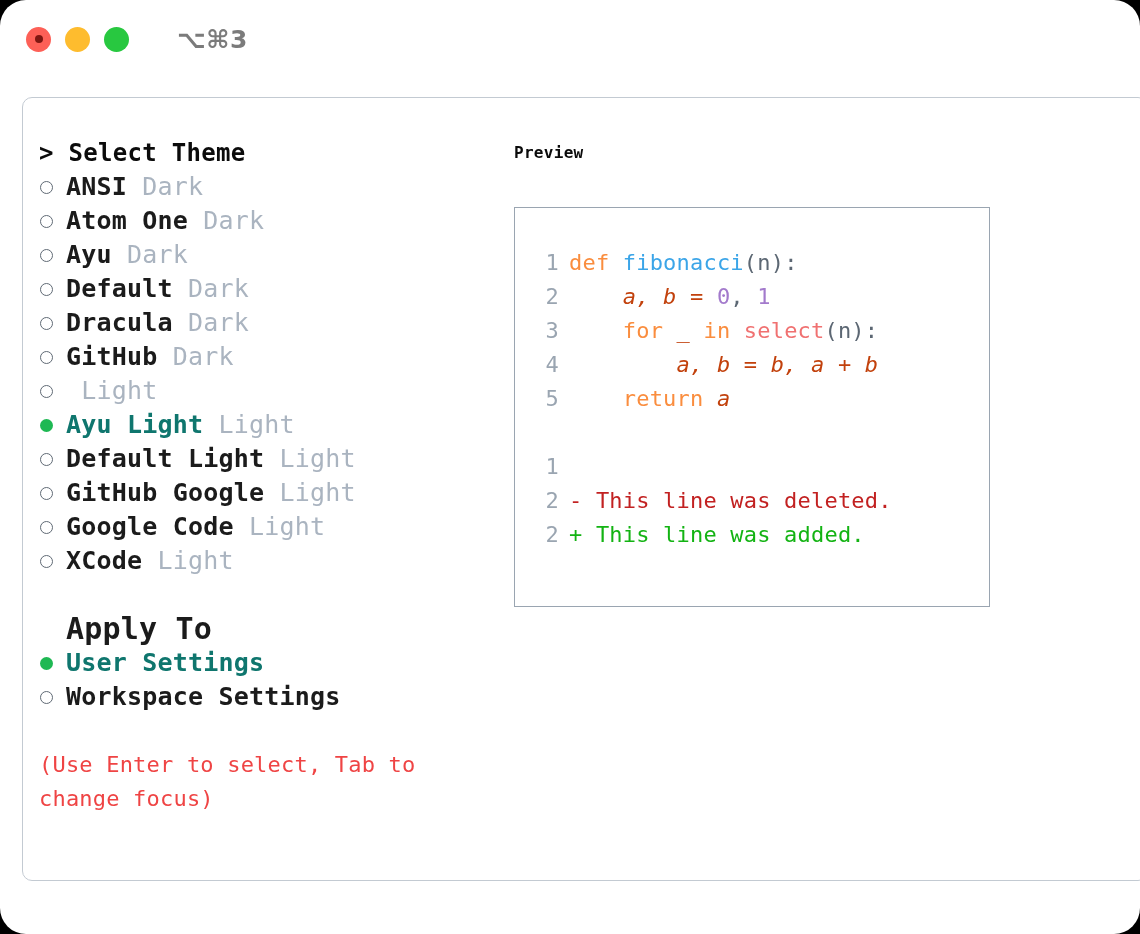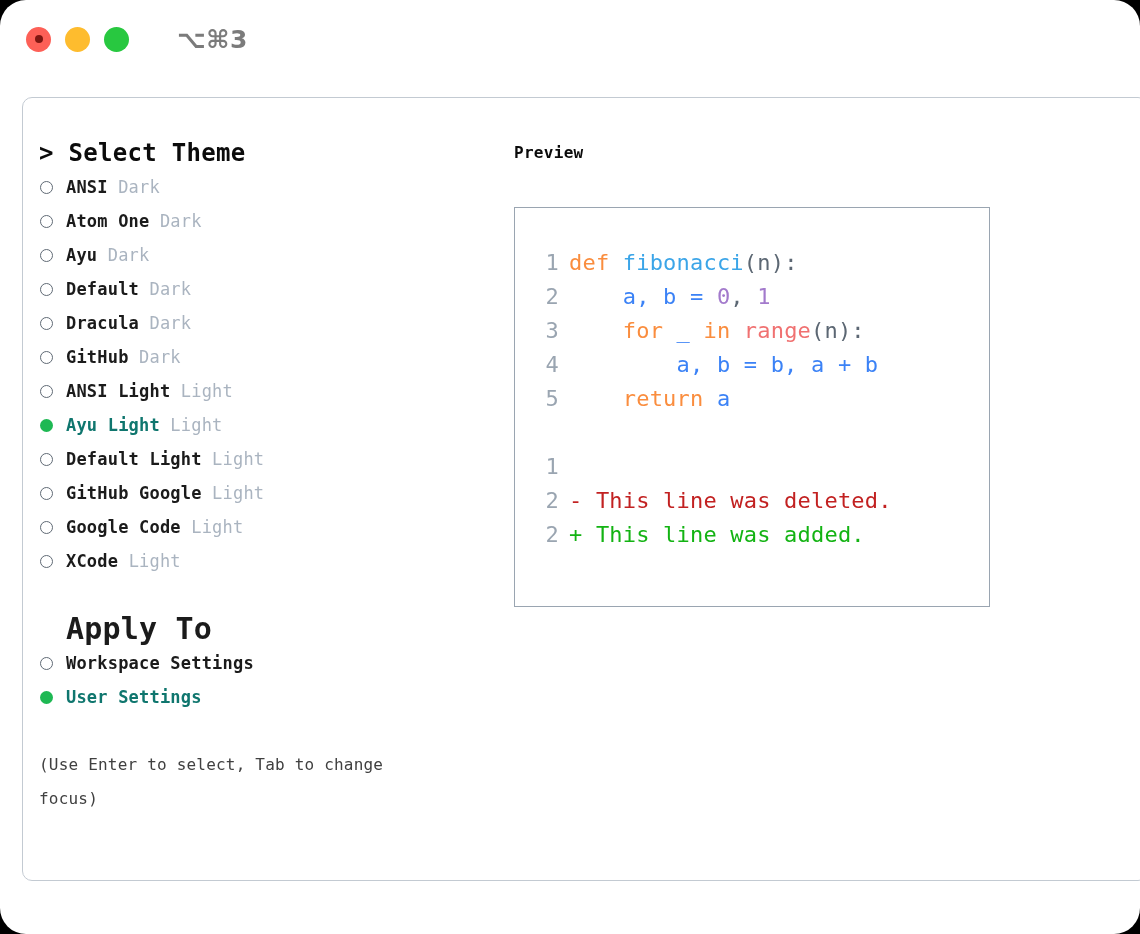--- a/index.html
+++ b/index.html
@@ -84,21 +84,21 @@
     color: #0b0b0b;
     white-space: pre;
     line-height: 34px;
     letter-spacing: 0.3px;
   }
 
   .row {
     display: flex;
     align-items: flex-end;
     line-height: 34px;
-    font-size: 17px;
+    font-size: 25px;
     white-space: pre;
     letter-spacing: 0.2px;
   }
 
   .bullet {
     width: 27px;
     flex: none;
     display: flex;
     align-items: center;
     height: 34px;
@@ -123,22 +123,22 @@
     color: #1b1b1b;
     font-weight: bold;
     line-height: 34px;
     padding-left: 27px;
     white-space: pre;
     letter-spacing: 0.2px;
   }
 
   .hint {
     margin-top: 34px;
-    font-size: 16px;
-    color: #404040;
+    font-size: 22px;
+    color: #ef4444;
     line-height: 34px;
     width: 400px;
     letter-spacing: 0.2px;
   }
 
   
   .preview-title {
     font-size: 16px;
     font-weight: bold;
     color: #0b0b0b;
@@ -172,21 +172,21 @@
     margin-right: 10px;
   }
   .code-text { flex: 1; }
 
   .blank-line { height: 34px; }
 
   .tok-kw   { color: #fa8d3e; }
   .tok-fn   { color: #3ba5e8; }
   .tok-bi   { color: #f07171; }
   .tok-num  { color: #a37acc; }
-  .tok-var  { color: #3b82f6; }
+  .tok-var  { color: #c2410c; font-style: italic; }
   .tok-punc { color: #5c6773; }
 
   .diff-ctx { color: #8a9199; }
   .diff-del { color: #c22121; }
   .diff-add { color: #13b313; }
 </style>
 </head>
 <body>
 
 <div class="window">
@@ -208,46 +208,46 @@
 
         <div class="col-left">
           <div class="heading">&gt; Select Theme</div>
           <div id="theme-rows">
               <div class="row"><span class="bullet off"><i></i></span><span class="label">ANSI</span><span class="variant"> </span><span class="variant">Dark</span></div>
               <div class="row"><span class="bullet off"><i></i></span><span class="label">Atom One</span><span class="variant"> </span><span class="variant">Dark</span></div>
               <div class="row"><span class="bullet off"><i></i></span><span class="label">Ayu</span><span class="variant"> </span><span class="variant">Dark</span></div>
               <div class="row"><span class="bullet off"><i></i></span><span class="label">Default</span><span class="variant"> </span><span class="variant">Dark</span></div>
               <div class="row"><span class="bullet off"><i></i></span><span class="label">Dracula</span><span class="variant"> </span><span class="variant">Dark</span></div>
               <div class="row"><span class="bullet off"><i></i></span><span class="label">GitHub</span><span class="variant"> </span><span class="variant">Dark</span></div>
-              <div class="row"><span class="bullet off"><i></i></span><span class="label">ANSI Light</span><span class="variant"> </span><span class="variant">Light</span></div>
+              <div class="row"><span class="bullet off"><i></i></span><span class="variant"> </span><span class="variant">Light</span></div>
               <div class="row"><span class="bullet on"><i></i></span><span class="label sel">Ayu Light</span><span class="variant"> </span><span class="variant">Light</span></div>
               <div class="row"><span class="bullet off"><i></i></span><span class="label">Default Light</span><span class="variant"> </span><span class="variant">Light</span></div>
               <div class="row"><span class="bullet off"><i></i></span><span class="label">GitHub Google</span><span class="variant"> </span><span class="variant">Light</span></div>
               <div class="row"><span class="bullet off"><i></i></span><span class="label">Google Code</span><span class="variant"> </span><span class="variant">Light</span></div>
               <div class="row"><span class="bullet off"><i></i></span><span class="label">XCode</span><span class="variant"> </span><span class="variant">Light</span></div>
             </div>
 
           <div class="spacer"></div>
 
           <div class="section-label">Apply To</div>
           <div id="apply-rows">
+              <div class="row"><span class="bullet on"><i></i></span><span class="label sel">User Settings</span></div>
               <div class="row"><span class="bullet off"><i></i></span><span class="label">Workspace Settings</span></div>
-              <div class="row"><span class="bullet on"><i></i></span><span class="label sel">User Settings</span></div>
             </div>
 
           <div class="hint">(Use Enter to select, Tab to change focus)</div>
         </div>
 
         <div class="col-right">
           <div class="preview-title">Preview</div>
           <div class="preview-box">
             <div id="code-rows">
                 <div class="code-line"><span class="lineno">1</span><span class="code-text"><span class="tok-kw">def </span><span class="tok-fn">fibonacci</span><span class="tok-punc">(n):</span></span></div>
                 <div class="code-line"><span class="lineno">2</span><span class="code-text"><span class="tok-var">    a, b = </span><span class="tok-num">0</span><span class="tok-punc">, </span><span class="tok-num">1</span></span></div>
-                <div class="code-line"><span class="lineno">3</span><span class="code-text"><span class="tok-kw">    for </span><span class="tok-var">_ </span><span class="tok-kw">in </span><span class="tok-bi">range</span><span class="tok-punc">(n):</span></span></div>
+                <div class="code-line"><span class="lineno">3</span><span class="code-text"><span class="tok-kw">    for </span><span class="tok-var">_ </span><span class="tok-kw">in </span><span class="tok-bi">select</span><span class="tok-punc">(n):</span></span></div>
                 <div class="code-line"><span class="lineno">4</span><span class="code-text"><span class="tok-var">        a, b = b, a + b</span></span></div>
                 <div class="code-line"><span class="lineno">5</span><span class="code-text"><span class="tok-kw">    return </span><span class="tok-var">a</span></span></div>
               </div>
             <div class="blank-line"></div>
             <div id="diff-rows">
                 <div class="code-line"><span class="lineno">1</span><span class="code-text diff-ctx"><span>  </span></span></div>
                 <div class="code-line"><span class="lineno">2</span><span class="code-text diff-del"><span>- </span><span>This line was deleted.</span></span></div>
                 <div class="code-line"><span class="lineno">2</span><span class="code-text diff-add"><span>+ </span><span>This line was added.</span></span></div>
               </div>
           </div>

